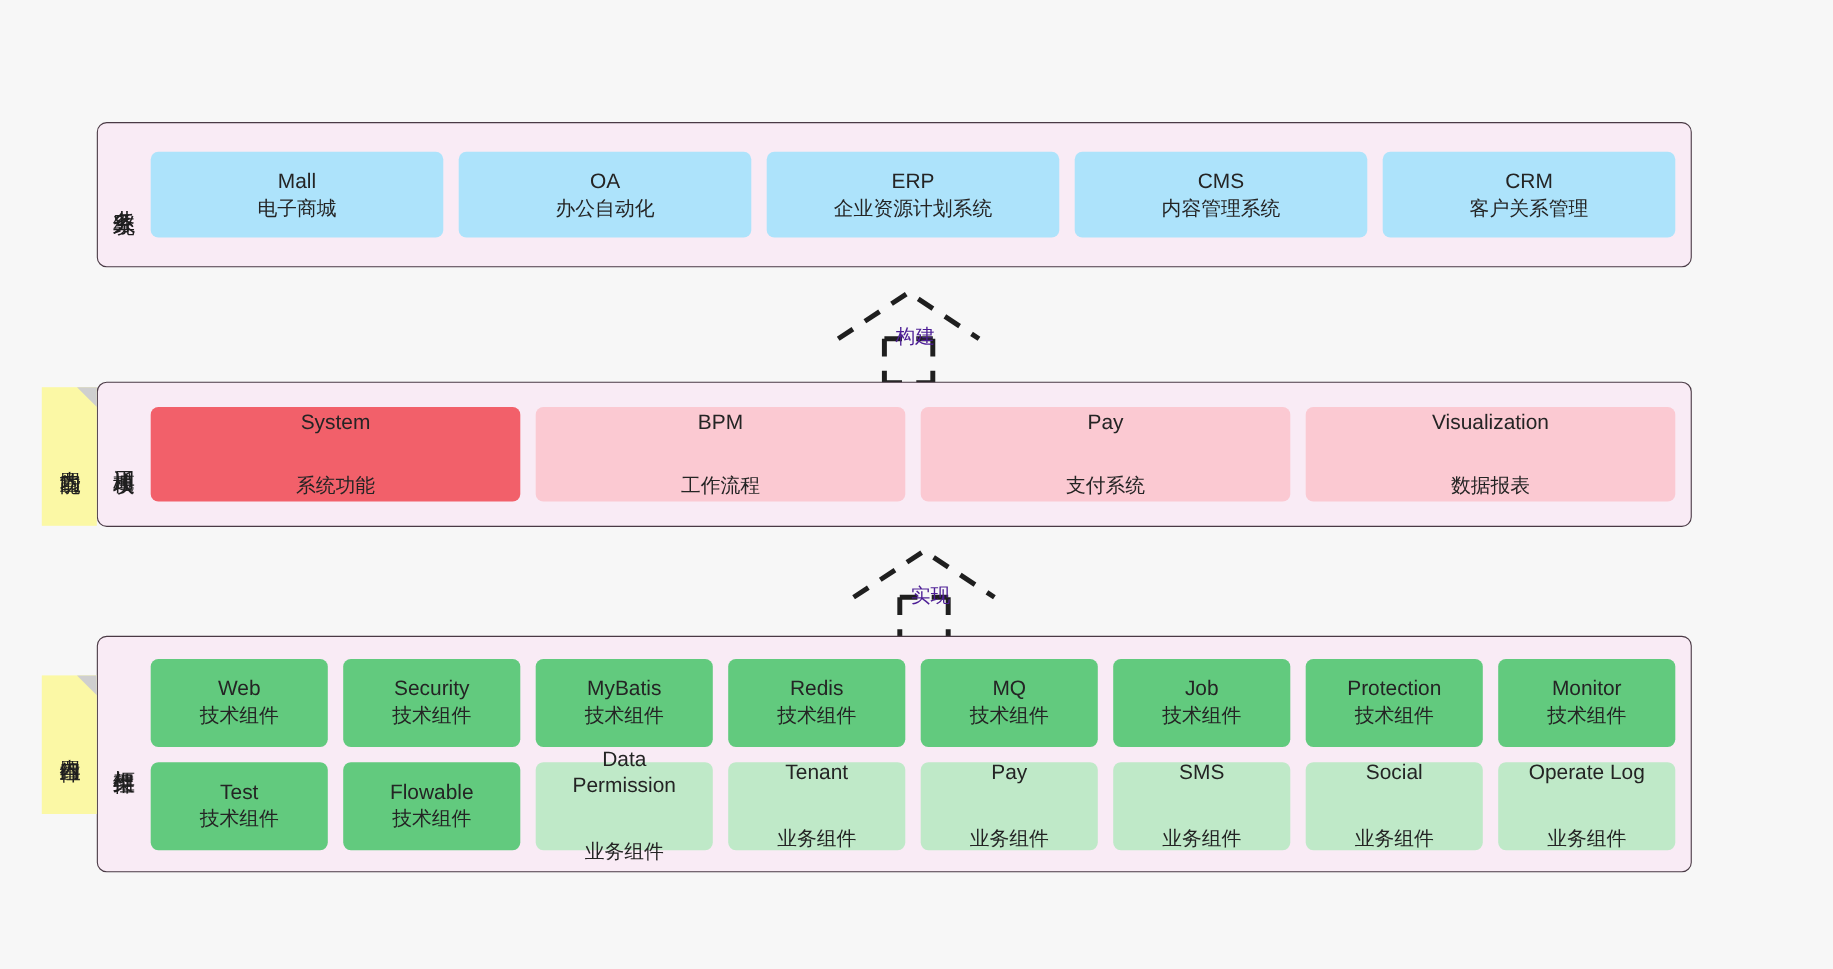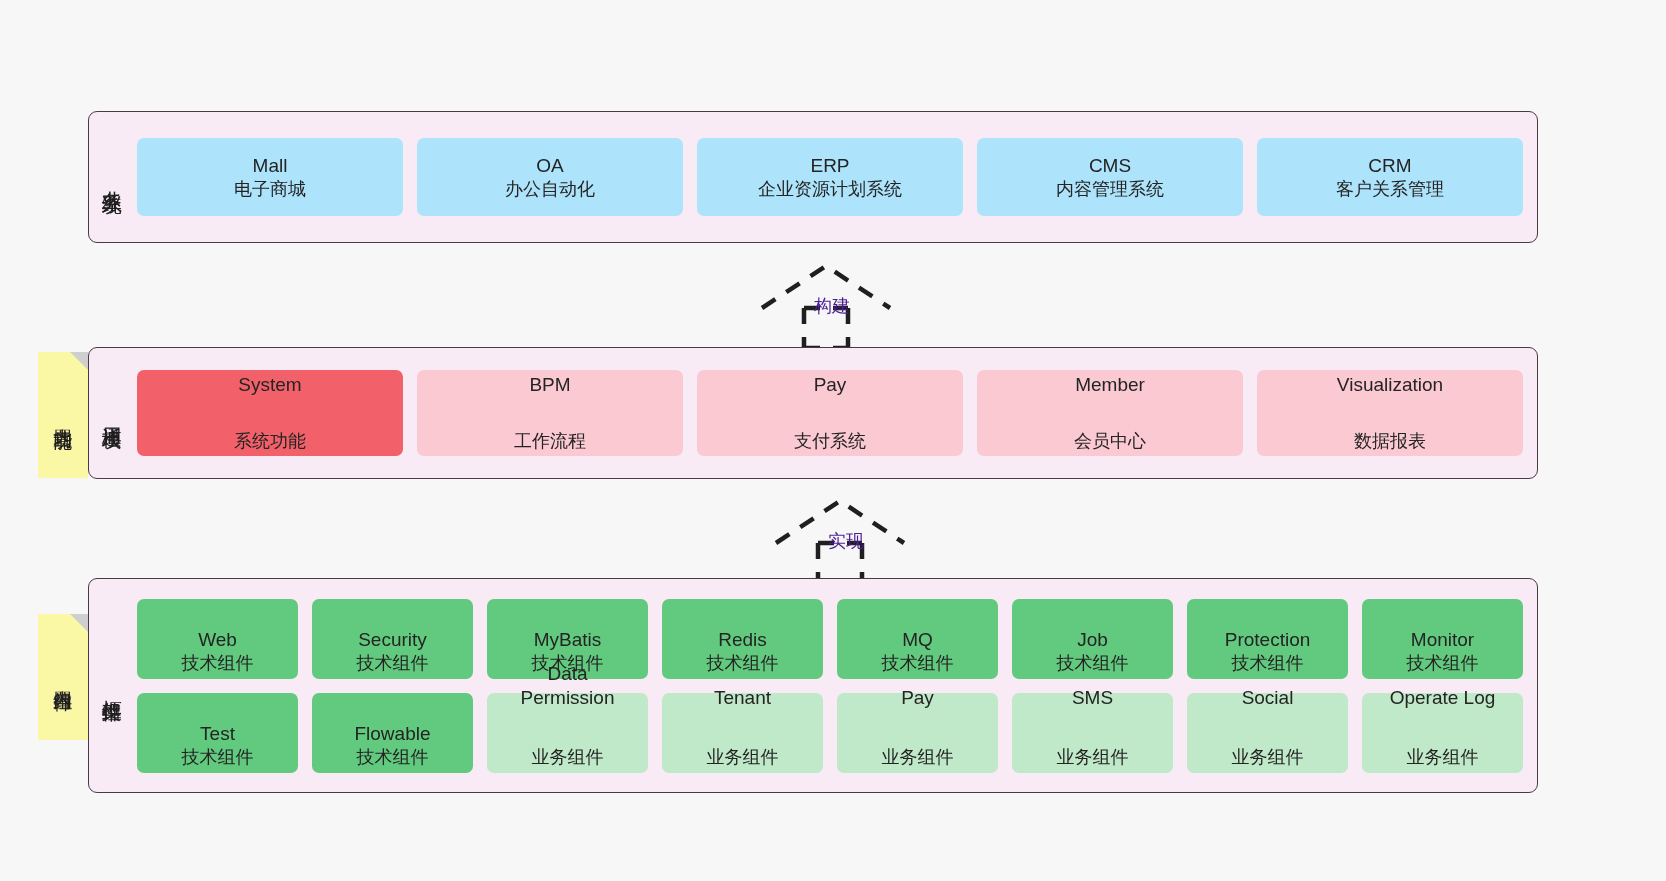--- a/index.html
+++ b/index.html
@@ -72,21 +72,21 @@
   .tile .t-sub  { font-size: 18px; }
 
   .tile.blue        { background: #ade3fb; }
   .tile.red         { background: #f2606a; }
   .tile.pink        { background: #fbc9d2; }
   .tile.green       { background: #62ca7e; }
   .tile.greenlight  { background: #bfe9c8; gap: 36px; }
 
   #sec-business .tile { height: 78px; }
   #sec-modules  .tile { height: 86px; gap: 33px; }
-  #sec-framework .tile { height: 80px; justify-content: flex-end; }
+  #sec-framework .tile { height: 80px; }
 
   
   .note {
     position: absolute;
     background: #fbf8a5;
     width: 50px;
     display: flex;
     align-items: center;
     justify-content: center;
     font-size: 19px;
@@ -174,24 +174,20 @@
       </div>
       <div class="tile pink">
         <span class="t-name">BPM</span>
         <span class="t-sub">工作流程</span>
       </div>
       <div class="tile pink">
         <span class="t-name">Pay</span>
         <span class="t-sub">支付系统</span>
       </div>
       <div class="tile pink">
-        <span class="t-name">Member</span>
-        <span class="t-sub">会员中心</span>
-      </div>
-      <div class="tile pink">
         <span class="t-name">Visualization</span>
         <span class="t-sub">数据报表</span>
       </div>
 
     </div>
   </div>
 
   <div class="connector" id="conn-impl" style="left:766px; top:493px; width:160px; height:92px;">
     <svg width="160" height="92" viewBox="0 0 160 92">
       <path d="M 10 50 L 74 8 L 138 50" fill="none" stroke="#1f1f1f" stroke-width="4.5" stroke-dasharray="16 13" stroke-linecap="butt"></path>

